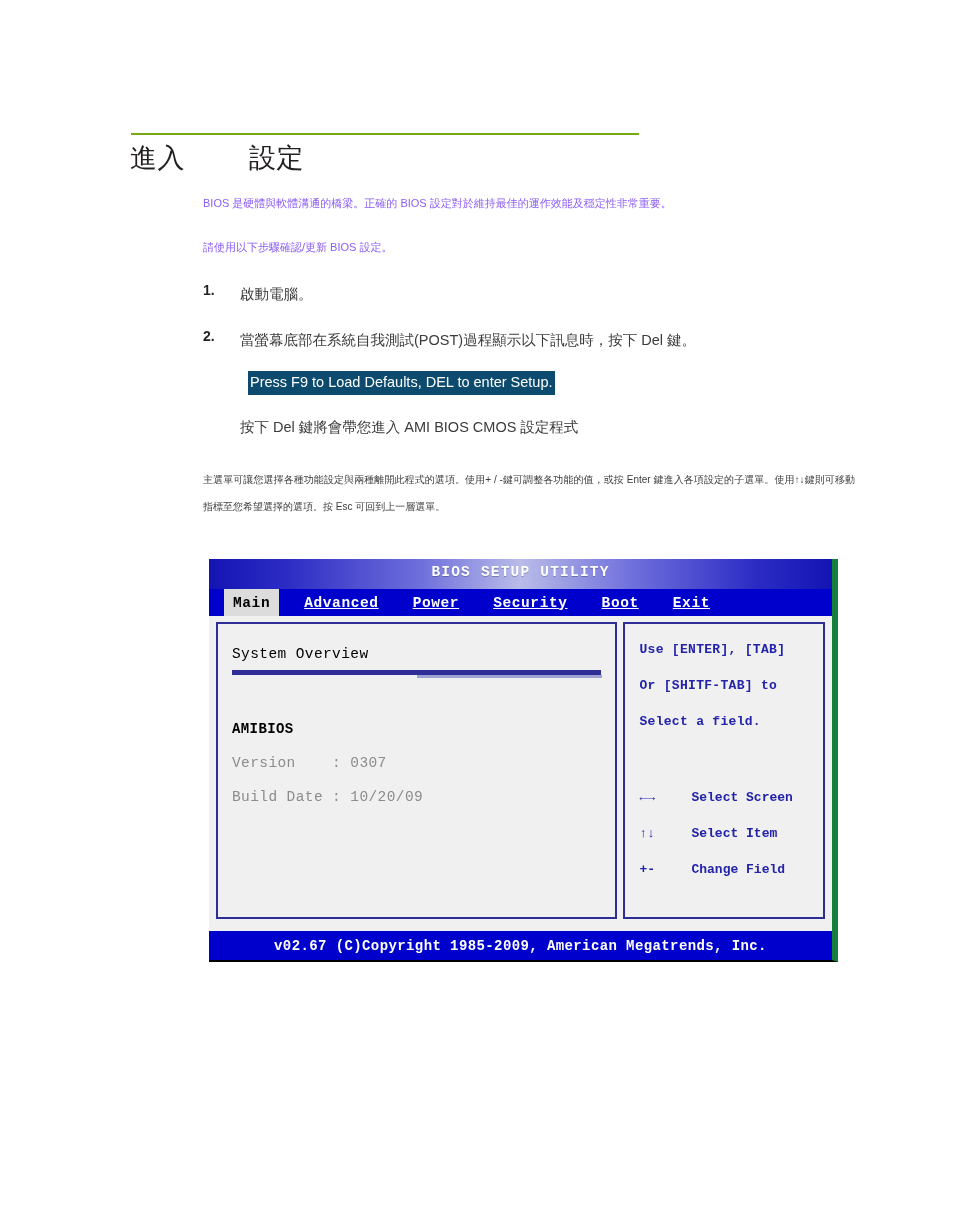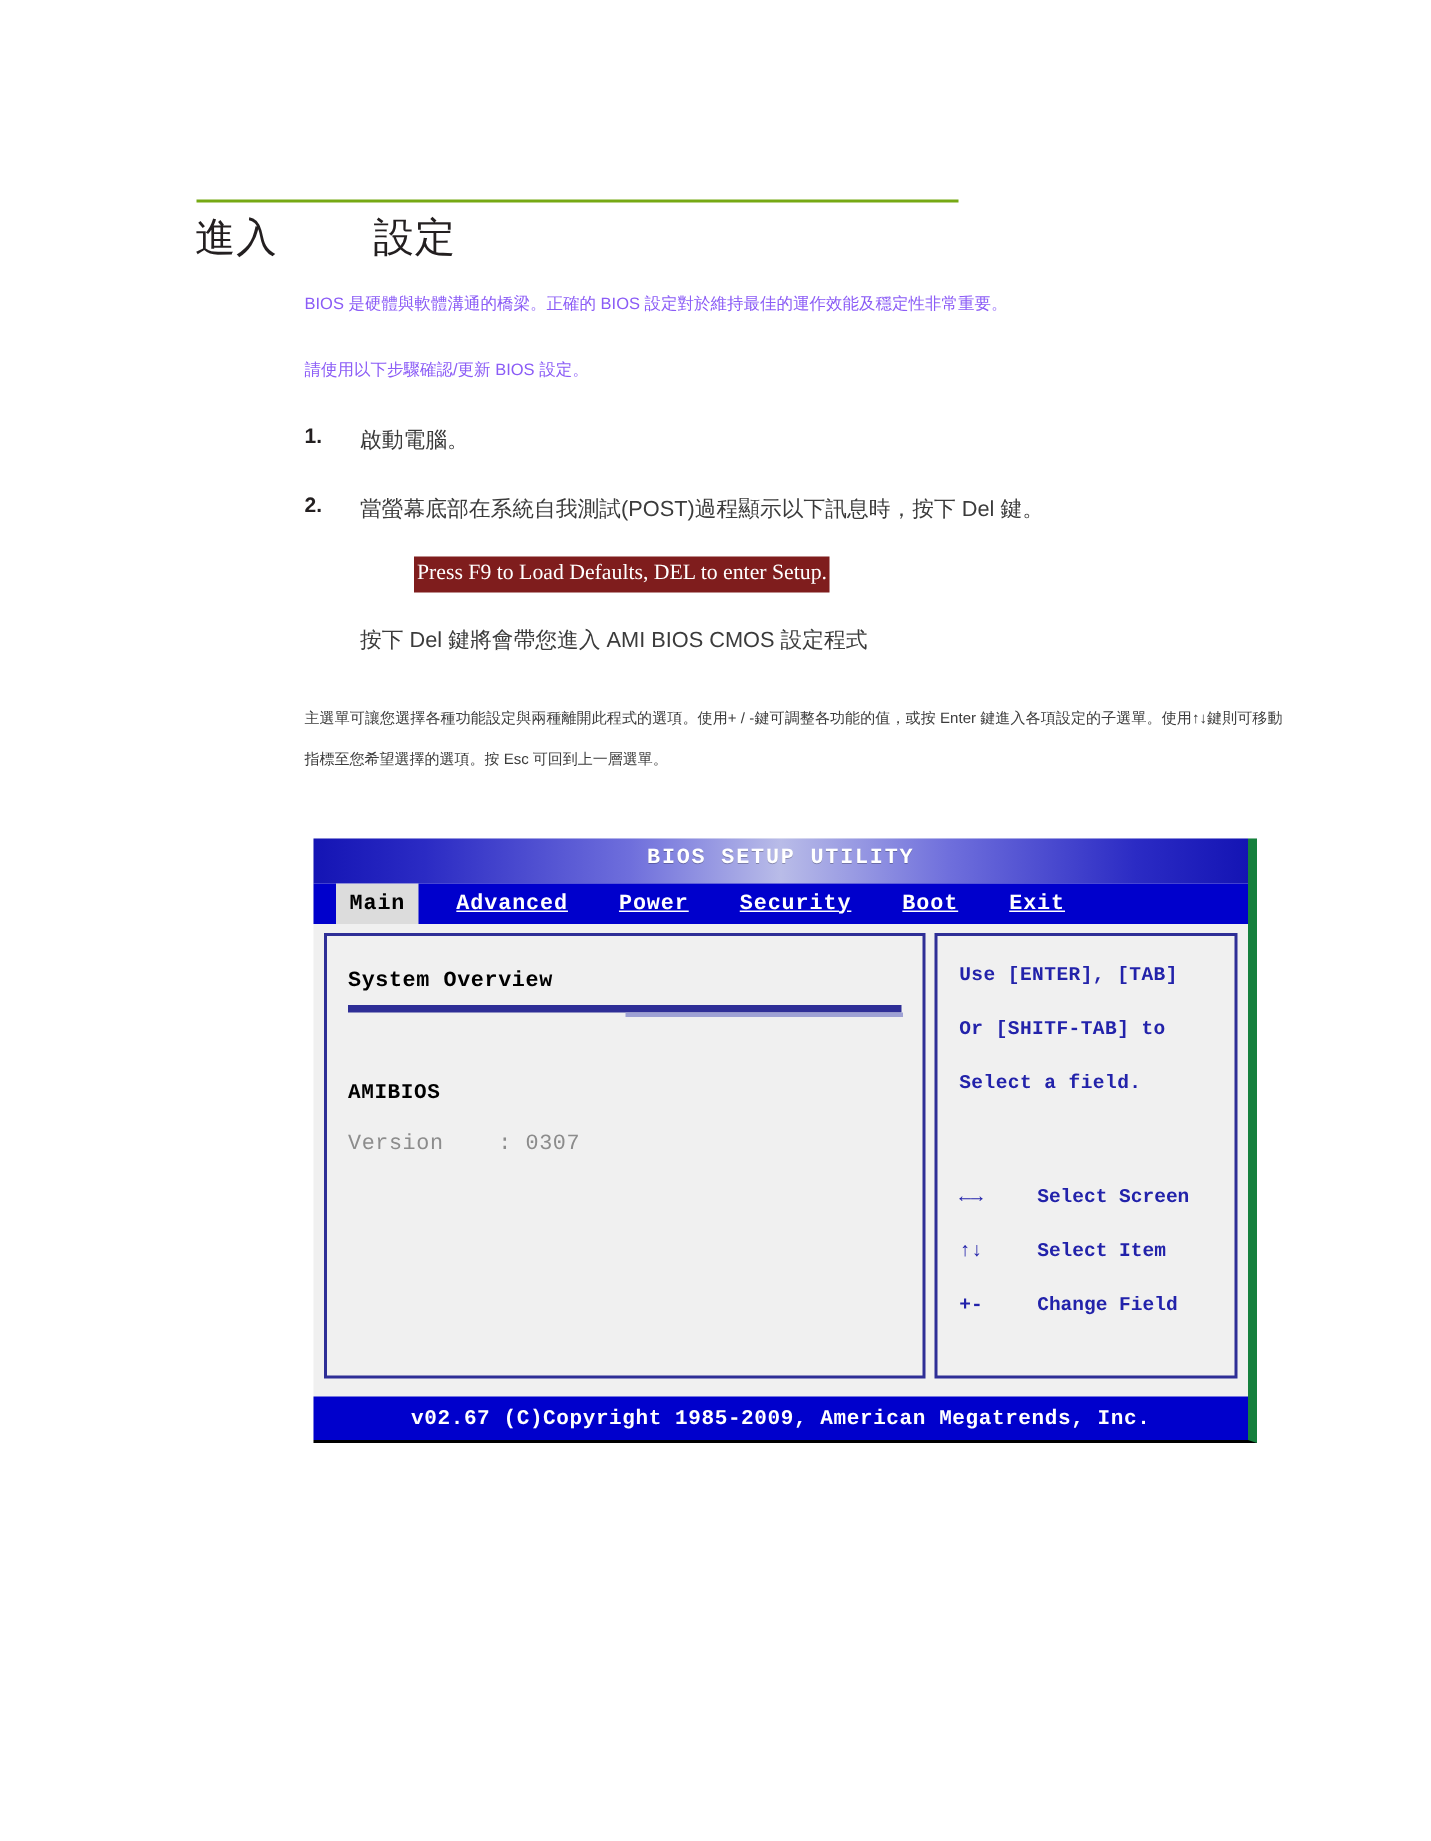--- a/index.html
+++ b/index.html
@@ -61,29 +61,28 @@
   }
   .li1-num { left: 203px; top: 282px; }
   .li1-txt { left: 240px; top: 282px; }
   .li2-num { left: 203px; top: 328px; }
   .li2-txt { left: 240px; top: 328px; }
 
   .post-msg {
     position: absolute;
     left: 248px;
     top: 371px;
-    background: #7f1d1d;
+    background: #0c4a6e;
     color: #ffffff;
-    font-family: Liberation Serif, serif;
+    font-family: Liberation Sans, sans-serif;
     font-size: 14.5px;
     line-height: 21px;
     padding: 1px 2px 2px 2px;
     letter-spacing: 0px;
     white-space: pre;
-    margin-left: 28px;
   }
 
   .p-after-post {
     position: absolute;
     left: 240px;
     top: 415px;
     font-size: 14.5px;
     line-height: 24px;
     color: #3b3b3b;
   }
@@ -172,21 +171,21 @@
   }
   .panel-right {
     width: 205px;
     height: 297px;
     margin-left: 6px;
     padding: 18px 14px 0 14px;
   }
 
   .sec-title {
     font-size: 14.5px;
-    font-weight: bold;
+    font-weight: normal;
     color: #000000;
     letter-spacing: 0.4px;
     white-space: pre;
   }
   .sec-underline {
     position: relative;
     margin-top: 8px;
     height: 5px;
     background: #2e2e96;
     width: 100%;
@@ -293,20 +292,21 @@
 
   <div class="bios-body">
 
     <div class="panel panel-left">
       <div class="sec-title">System Overview</div>
       <div class="sec-underline"></div>
 
       <div class="kv-block">
         <div class="kv-head">AMIBIOS</div>
         <div class="kv-row">Version    : 0307</div>
+        <div class="kv-row">Build Date : 10/20/09</div>
       </div>
     </div>
 
     <div class="panel panel-right">
       <div class="help-line">Use [ENTER], [TAB]</div>
       <div class="help-line">Or [SHITF-TAB] to</div>
       <div class="help-line">Select a field.</div>
 
       <div class="legend">
         <div class="legend-row">

